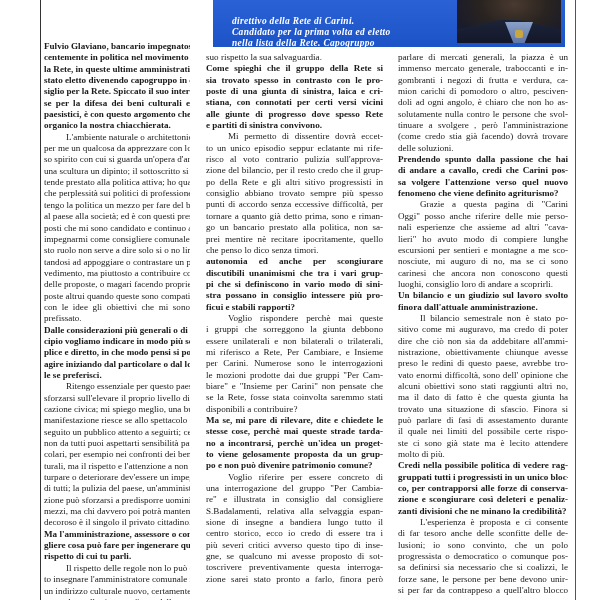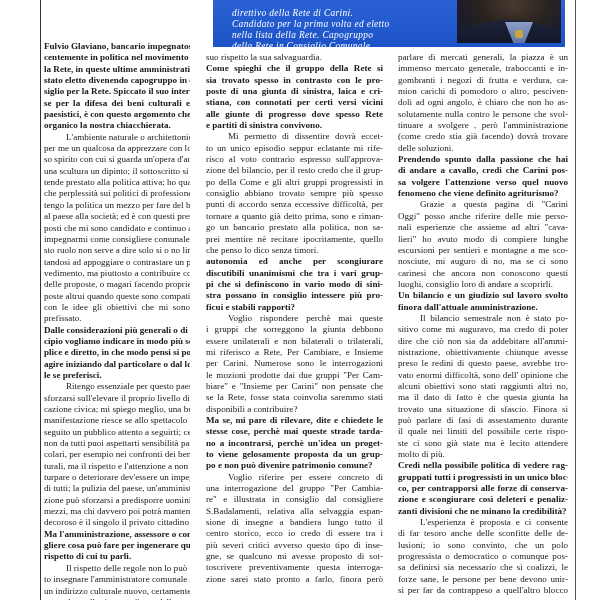--- a/index.html
+++ b/index.html
@@ -10,22 +10,22 @@
     color:#1a1a1a;
   }
   .page-border-left { position:absolute; left:40px; top:0; width:1px; height:600px; background:#333; }
   .page-border-right { position:absolute; left:575px; top:0; width:1px; height:600px; background:#555; }
   .caption-box {
     position:absolute; left:213px; top:0; width:352px; height:47px;
     background:#1f5bd0;
     background: linear-gradient(180deg,#2a62d6 0%, #1c54c8 100%);
   }
   .caption-text {
-    position:absolute; left:232px; top:8px; width:220px;
-    color:#ffffff; font-style:italic; font-weight:normal;
+    position:absolute; left:232px; top:16px; width:220px;
+    color:#ffffff; font-style:italic; font-weight:bold;
     font-size:9.4px; line-height:11px; letter-spacing:0.35px;
   }
   .caption-text .line { display:block; white-space:nowrap; }
   .photo {
     position:absolute; left:457px; top:0; width:104px; height:43px;
     background: radial-gradient(ellipse at 55% 10%, #4a3a30 0%, #2a2420 40%, #1a1b2a 75%, #141a30 100%);
     overflow:hidden;
   }
   .photo .collar {
     position:absolute; left:48px; top:22px; width:28px; height:21px;
@@ -126,23 +126,23 @@
 <div class="col col2">
     <span class="line last">suo rispetto la sua salvaguardia.</span>
     <span class="line b">Come spieghi che il gruppo della Rete si</span>
     <span class="line b">sia trovato spesso in contrasto con le pro-</span>
     <span class="line b">poste di una giunta di sinistra, laica e cri-</span>
     <span class="line b">stiana, con connotati per certi versi vicini</span>
     <span class="line b">alle giunte di progresso dove spesso Rete</span>
     <span class="line b last">e partiti di sinistra convivono.</span>
     <span class="line indent">Mi permetto di dissentire dovrà eccet-</span>
     <span class="line">to un unico episodio seppur eclatante mi rife-</span>
-    <span class="line">risco al voto contrario espresso sull'approva-</span>
+    <span class="line">risco al voto contrario pulizia sull'approva-</span>
     <span class="line">zione del bilancio, per il resto credo che il grup-</span>
-    <span class="line">po della Come e gli altri gruppi progressisti in</span>
+    <span class="line">po della Rete e gli altri sitivo progressisti in</span>
     <span class="line">consiglio abbiano trovato sempre più spesso</span>
     <span class="line">punti di accordo senza eccessive difficoltà, per</span>
     <span class="line">tornare a quanto già detto prima, sono e riman-</span>
     <span class="line">go un bancario prestato alla politica, non sa-</span>
     <span class="line">prei mentire nè recitare ipocritamente, quello</span>
     <span class="line last">che penso lo dico senza timori.</span>
     <span class="line b">autonomia ed anche per scongiurare</span>
     <span class="line b">discutibili unanimismi che tra i vari grup-</span>
     <span class="line b">pi che si definiscono in vario modo di sini-</span>
     <span class="line b">stra possano in consiglio intessere più pro-</span>

